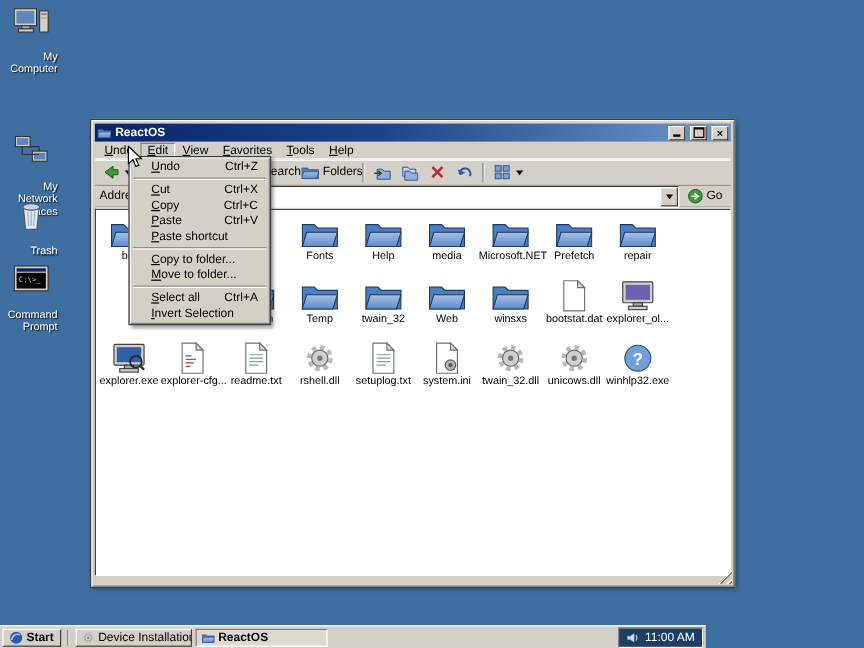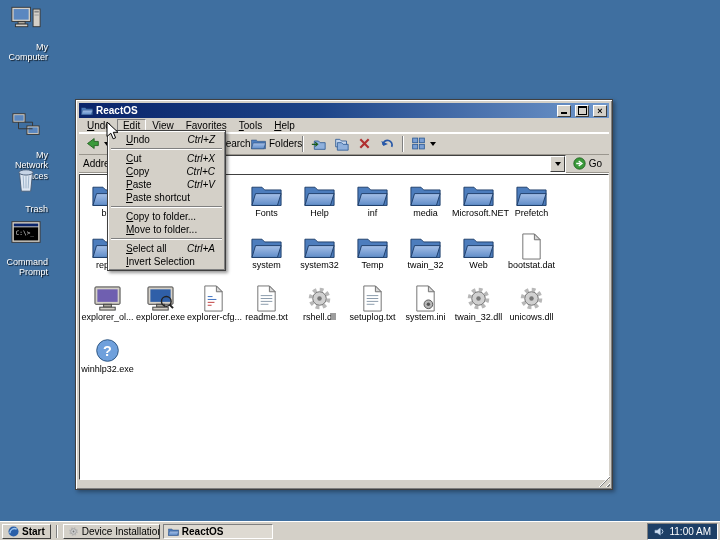--- a/index.html
+++ b/index.html
@@ -77,25 +77,25 @@
 
   
   .popup{position:absolute;left:31px;top:30px;width:113px;z-index:40;
     background:#d4d0c8;border:1px solid #404040;padding:2px;
     box-shadow:inset 1px 1px 0 #fff,inset -1px -1px 0 #808080,2px 2px 3px rgba(0,0,0,.4);
     font-size:10px;}
   .pm{display:flex;justify-content:space-between;align-items:flex-end;height:13px;
     padding:0 8px 0 16px;line-height:13px;}
   .pm-label{display:inline-block;}
   .pm-label::first-letter{text-decoration:underline;}
-  .pm-key{margin-left:16px;font-style:italic;}
+  .pm-key{margin-left:16px;}
   .pm-sep{border-top:1px solid #808080;border-bottom:1px solid #fff;margin:2px 1px;}
 
   
-  .taskbar{position:absolute;left:0;bottom:0;width:720px;height:19px;background:#d4d0c8;
+  .taskbar{position:absolute;left:0;bottom:0;width:588px;height:19px;background:#d4d0c8;
     border-top:1px solid #fff;box-shadow:0 1px 0 #d4d0c8;display:flex;align-items:center;
     padding:0 2px;gap:3px;box-sizing:border-box;}
   .startbtn{height:15px;display:flex;align-items:center;gap:3px;padding:0 5px;
     font-size:10px;font-weight:bold;background:#d4d0c8;border:1px solid;
     border-color:#fff #404040 #404040 #fff;font-family:inherit;}
   .startbtn svg{width:11px;height:11px;}
   .tdiv{width:1px;height:13px;background:#808080;border-right:1px solid #fff;margin:0 2px;flex:none;}
   .task{height:15px;display:flex;align-items:center;gap:3px;padding:0 4px;font-size:10px;
     background:#d4d0c8;border:1px solid;border-color:#fff #404040 #404040 #fff;
     overflow:hidden;white-space:nowrap;font-family:inherit;}
@@ -405,26 +405,20 @@
         <div class="cell">
           <svg>
               <use href="#s-folder"></use>
             </svg>
           <div class="lbl">Help</div>
         </div>
         <div class="cell">
           <svg>
               <use href="#s-folder"></use>
             </svg>
-          <div class="lbl">inf</div>
-        </div>
-        <div class="cell">
-          <svg>
-              <use href="#s-folder"></use>
-            </svg>
           <div class="lbl">media</div>
         </div>
         <div class="cell">
           <svg>
               <use href="#s-folder"></use>
             </svg>
           <div class="lbl">Microsoft.NET</div>
         </div>
         <div class="cell">
           <svg>
@@ -444,39 +438,39 @@
         <div class="cell">
           <svg>
               <use href="#s-folder"></use>
             </svg>
           <div class="lbl">system</div>
         </div>
         <div class="cell">
           <svg>
               <use href="#s-folder"></use>
             </svg>
-          <div class="lbl">system32</div>
-        </div>
-        <div class="cell">
-          <svg>
-              <use href="#s-folder"></use>
-            </svg>
           <div class="lbl">Temp</div>
         </div>
         <div class="cell">
           <svg>
               <use href="#s-folder"></use>
             </svg>
           <div class="lbl">twain_32</div>
         </div>
         <div class="cell">
           <svg>
               <use href="#s-folder"></use>
             </svg>
           <div class="lbl">Web</div>
+        </div>
+        <div class="cell">
+          <svg>
+              <use href="#s-folder"></use>
+            </svg>
+          <div class="lbl">winsxs</div>
         </div>
 
         <div class="cell">
           <svg>
               <use href="#s-doc"></use>
             </svg>
           <div class="lbl">bootstat.dat</div>
         </div>
         <div class="cell">
           <svg>

